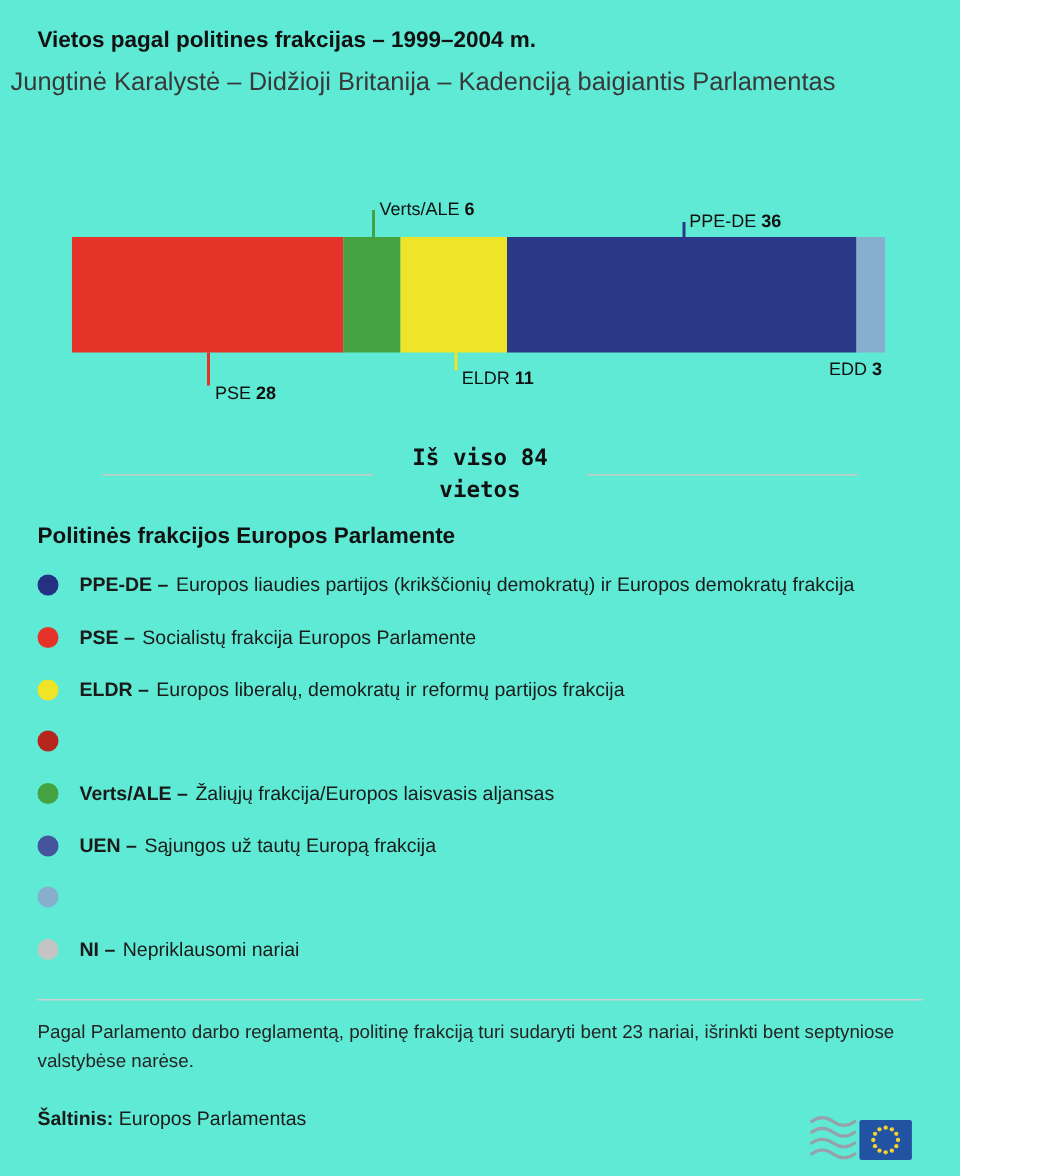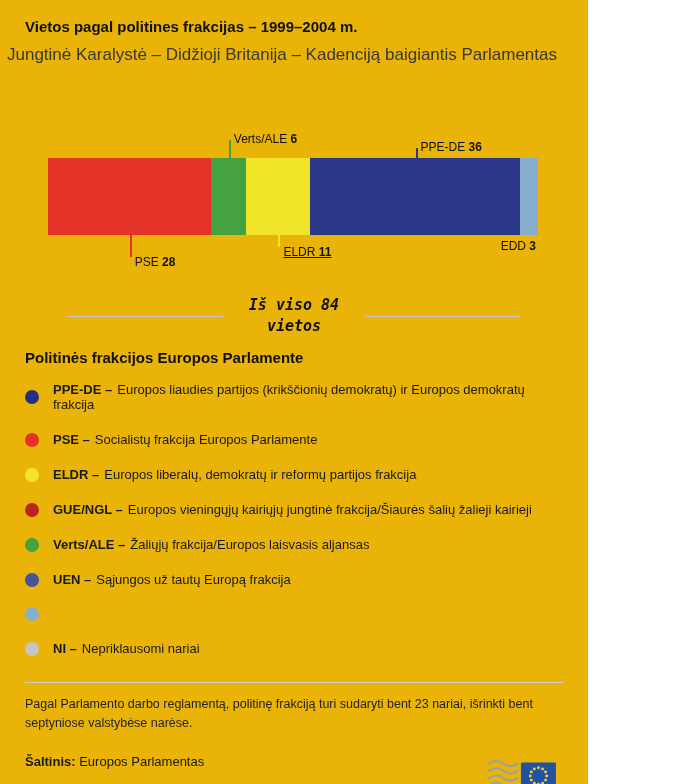--- a/index.html
+++ b/index.html
@@ -1,30 +1,30 @@
 <!DOCTYPE html>
 <html><head>
 <meta charset="utf-8">
 <style>
   html,body{margin:0;padding:0;background:#ffffff;}
   .page{
-    width:588px;height:784px;background:#eab308;overflow:hidden;position:relative;
+    width:640px;height:784px;background:#5eead4;overflow:hidden;position:relative;
     font-family:"Liberation Sans", sans-serif;color:#151515;box-sizing:border-box;
   }
   .title{margin:18px 25px 0;font-size:15px;font-weight:700;color:#111;}
   .subtitle{margin:10px 7px 0;font-size:17px;font-weight:400;color:#383838;}
 
   .chart{position:relative;height:148px;margin:66px 50px 0 48px;}
   .bar{position:absolute;left:0;right:0;top:27px;height:77px;display:flex;}
   .seg{height:100%;}
   .tick{position:absolute;width:2px;}
   .seg-label{position:absolute;font-size:12px;white-space:nowrap;color:#111;}
   .seg-label b{font-weight:700;}
 
-  .total-row{display:flex;align-items:center;margin:16px 68px 0;gap:26px;font-style:italic;}
+  .total-row{display:flex;align-items:center;margin:16px 68px 0;gap:26px;}
   .total-rule{flex:1;height:1px;background:#c9c9c9;}
   .total-text{
     font-family:"DejaVu Sans Mono", monospace;font-size:15px;font-weight:700;
     text-align:center;line-height:1.4;color:#111;
   }
 
   .legend-heading{margin:12px 25px 12px;font-size:15px;font-weight:700;color:#111;}
   .legend{list-style:none;margin:16px 25px 0;padding:0;}
   .legend li{display:flex;align-items:center;margin-bottom:20px;font-size:13px;color:#1a1a1a;}
   .legend li:last-child{margin-bottom:26px;}
@@ -54,21 +54,21 @@
         <div class="seg" style="width: 7.14286%; background: rgb(68, 163, 64);"></div>
         <div class="seg" style="width: 13.0952%; background: rgb(240, 228, 40);"></div>
         <div class="seg" style="width: 42.8571%; background: rgb(43, 56, 136);"></div>
         <div class="seg" style="width: 3.57143%; background: rgb(135, 174, 205);"></div>
       </div>
   <div class="tick" style="left: 16.6667%; background: rgb(230, 51, 42); top: 104px; height: 22px;"></div>
       <div class="seg-label" style="left: calc(16.6667% + 5px); top: 124px;"><span>PSE </span><b>28</b></div>
       <div class="tick" style="left: 36.9048%; background: rgb(68, 163, 64); top: 9px; height: 18px;"></div>
       <div class="seg-label" style="left: calc(36.9048% + 5px); top: 1px;"><span>Verts/ALE </span><b>6</b></div>
       <div class="tick" style="left: 47.0238%; background: rgb(240, 228, 40); top: 104px; height: 12px;"></div>
-      <div class="seg-label" style="left: calc(47.0238% + 5px); top: 114px; text-decoration: underline;"><span>ELDR </span><b>11</b></div>
+      <div class="seg-label" style="left: calc(47.0238% + 5px); top: 114px;"><span>ELDR </span><b>11</b></div>
       <div class="tick" style="left: 75%; background: rgb(43, 56, 136); top: 17px; height: 10px;"></div>
       <div class="seg-label" style="left: calc(75% + 5px); top: 9px;"><span>PPE-DE </span><b>36</b></div>
       <div class="seg-label" style="right: 2px; top: 108px;"><span>EDD </span><b>3</b></div>
     </div>
 
   <div class="total-row">
     <div class="total-rule"></div>
     <div class="total-text">
       <span>Iš viso 84</span><br>
       <span>vietos</span>
@@ -86,21 +86,20 @@
     <li>
       <span class="dot" style="background: rgb(230, 51, 42);"></span>
       <span><span class="abbr">PSE –</span><span>Socialistų frakcija Europos Parlamente</span></span>
     </li>
     <li>
       <span class="dot" style="background: rgb(240, 228, 40);"></span>
       <span><span class="abbr">ELDR –</span><span>Europos liberalų, demokratų ir reformų partijos frakcija</span></span>
     </li>
     <li>
       <span class="dot" style="background: rgb(183, 38, 29);"></span>
-      <span><span class="abbr">GUE/NGL –</span><span>Europos vieningųjų kairiųjų jungtinė frakcija/Šiaurės šalių žalieji kairieji</span></span>
     </li>
     <li>
       <span class="dot" style="background: rgb(68, 163, 64);"></span>
       <span><span class="abbr">Verts/ALE –</span><span>Žaliųjų frakcija/Europos laisvasis aljansas</span></span>
     </li>
     <li>
       <span class="dot" style="background: rgb(70, 84, 155);"></span>
       <span><span class="abbr">UEN –</span><span>Sąjungos už tautų Europą frakcija</span></span>
     </li>
     <li>

